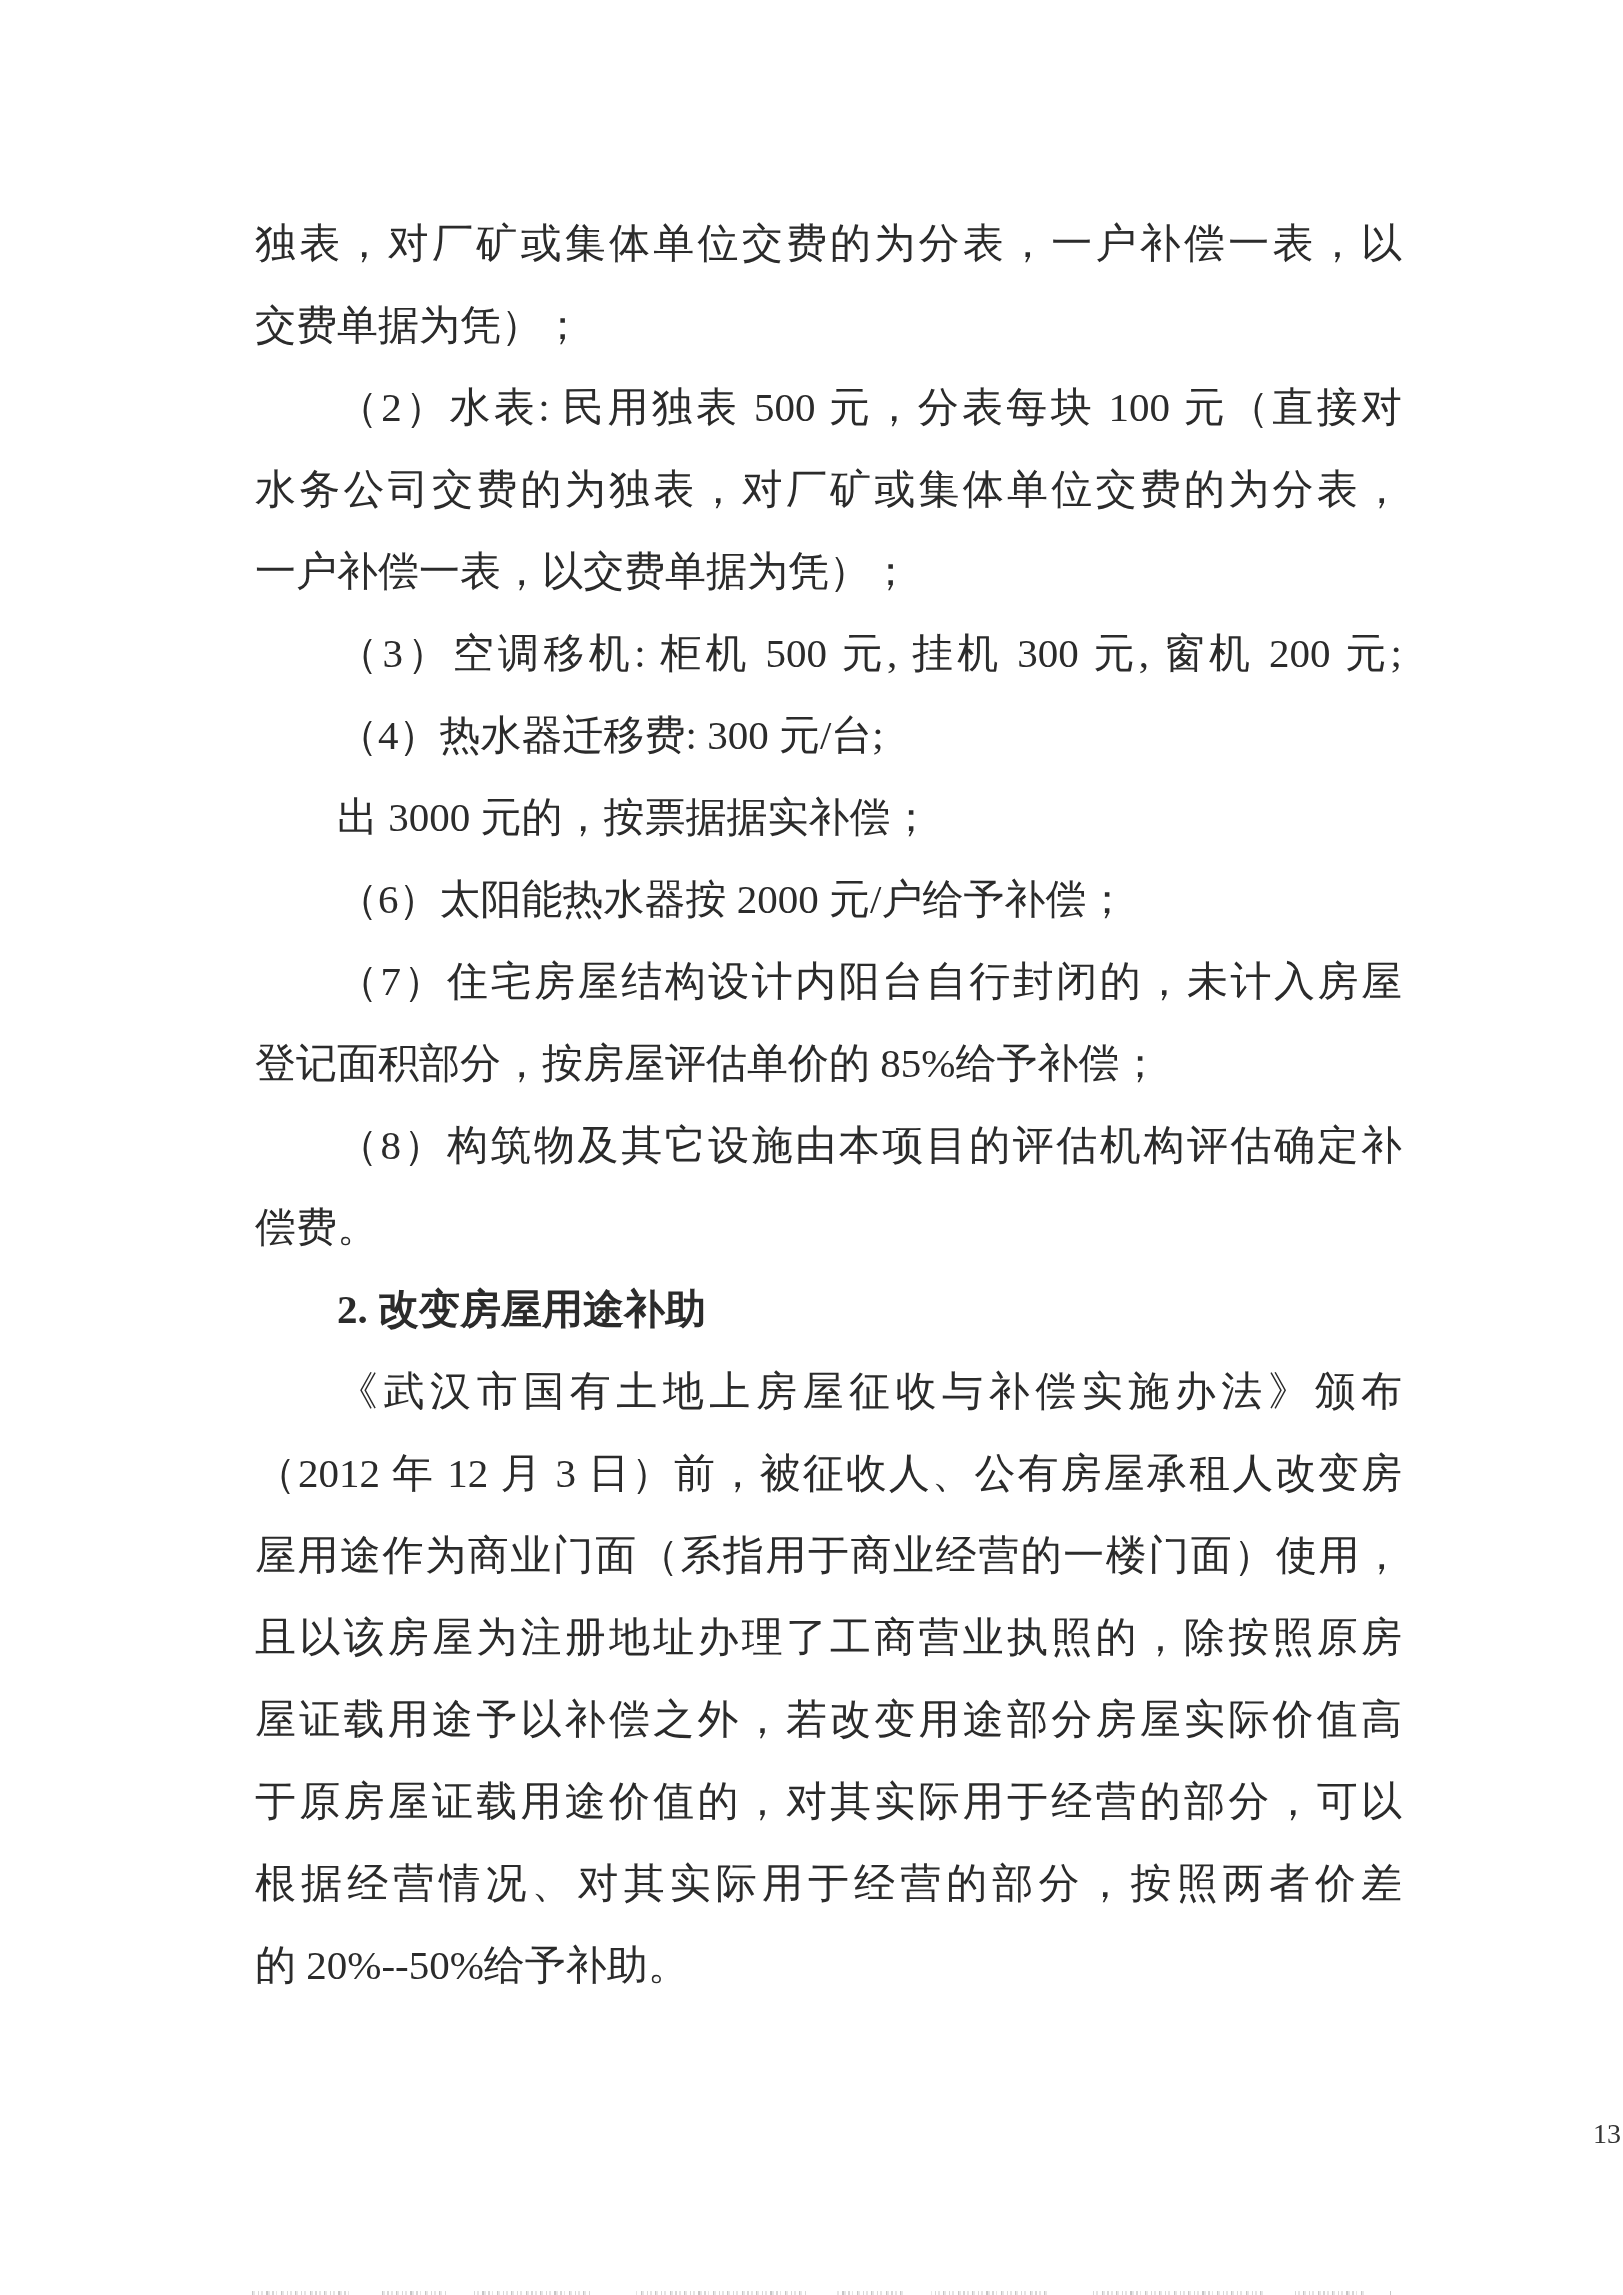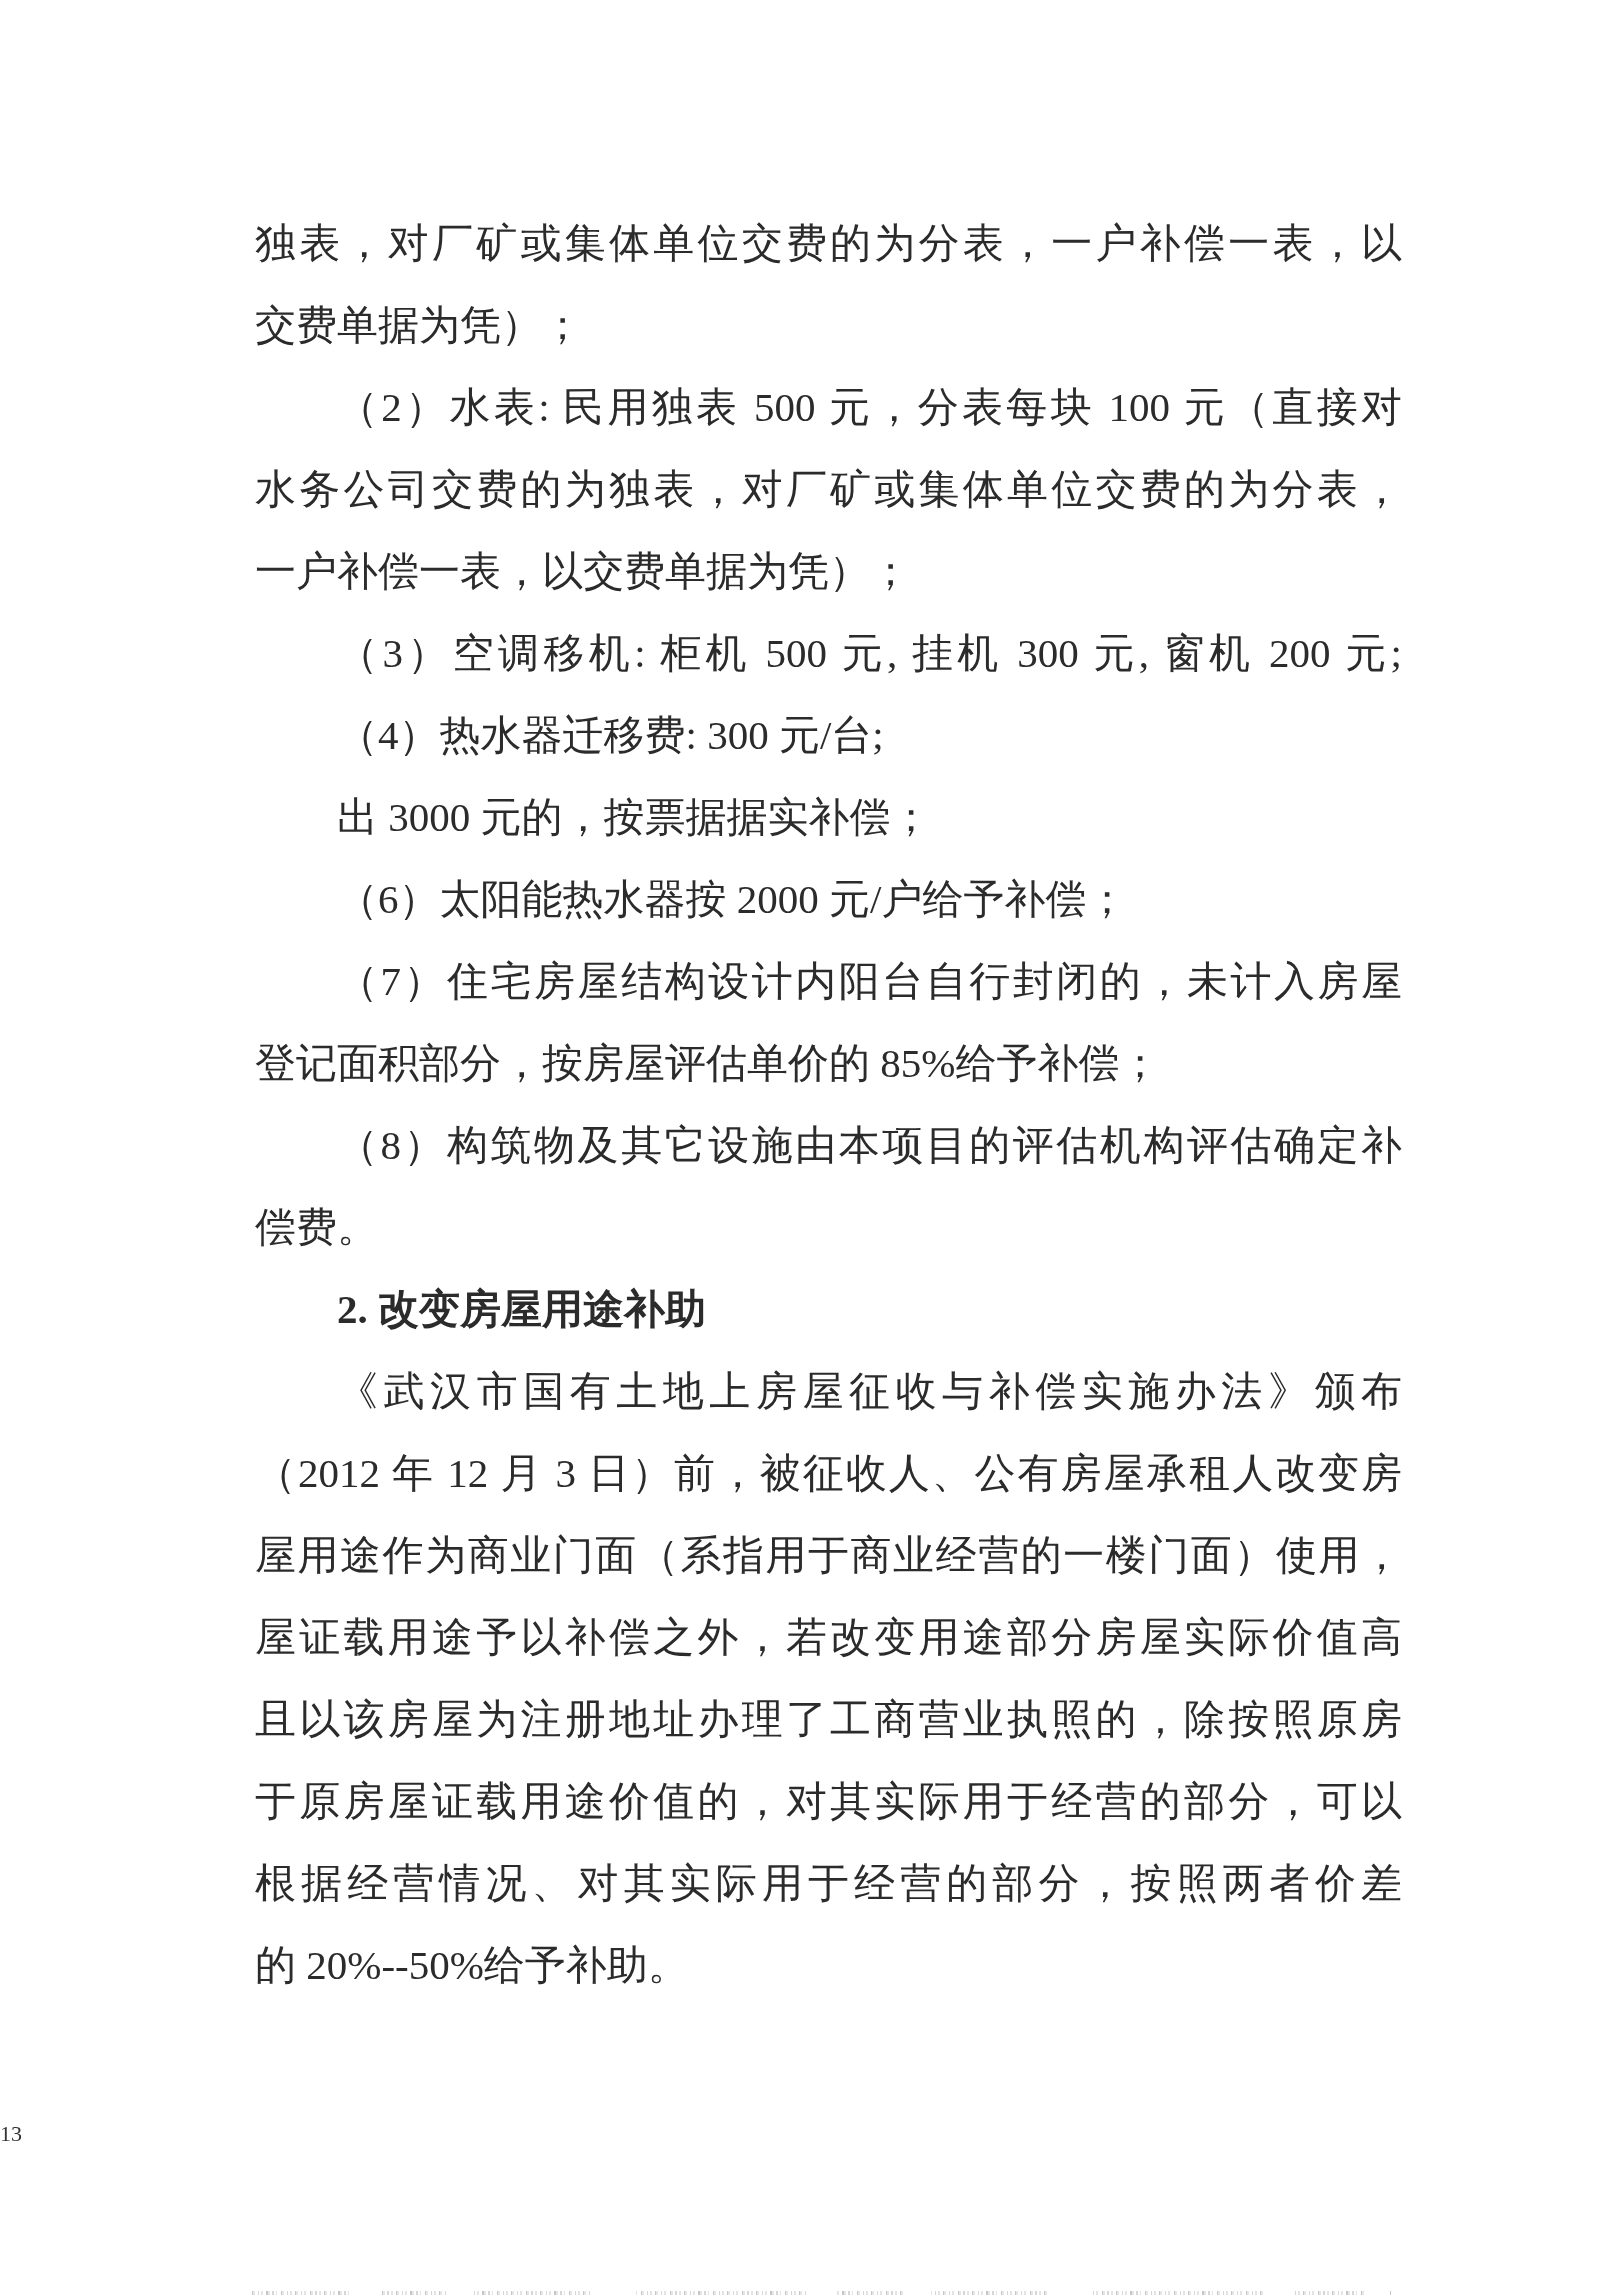--- a/index.html
+++ b/index.html
@@ -39,22 +39,22 @@
     text-indent: 82px;
   }
   .para.bold {
     font-weight: bold;
   }
   .page-number {
     position: absolute;
     top: 2115px;
     left: 0;
     width: 100%;
-    text-align: left;
-    font-size: 22px;
+    text-align: right;
+    font-size: 28px;
     line-height: 37px;
     color: #333333;
   }
   
   .cutoff-artifact {
     position: absolute;
     bottom: 0;
     left: 252px;
     width: 1139px;
     height: 3.9px;
@@ -124,22 +124,22 @@
     </div>
 
     <div class="para indent bold">
       <div class="line last">2. 改变房屋用途补助</div>
     </div>
 
     <div class="para indent">
       <div class="line">《武汉市国有土地上房屋征收与补偿实施办法》颁布</div>
       <div class="line">（2012 年 12 月 3 日）前，被征收人、公有房屋承租人改变房</div>
       <div class="line">屋用途作为商业门面（系指用于商业经营的一楼门面）使用，</div>
+      <div class="line">且以该房屋为注册地址办理了工商营业执照的，除按照原房</div>
       <div class="line">屋证载用途予以补偿之外，若改变用途部分房屋实际价值高</div>
-      <div class="line">且以该房屋为注册地址办理了工商营业执照的，除按照原房</div>
       <div class="line">于原房屋证载用途价值的，对其实际用于经营的部分，可以</div>
       <div class="line">根据经营情况、对其实际用于经营的部分，按照两者价差</div>
       <div class="line last">的 20%--50%给予补助。</div>
     </div>
 
   </main>
 
   <div class="page-number">13</div>
 
   <div class="cutoff-artifact"></div>

